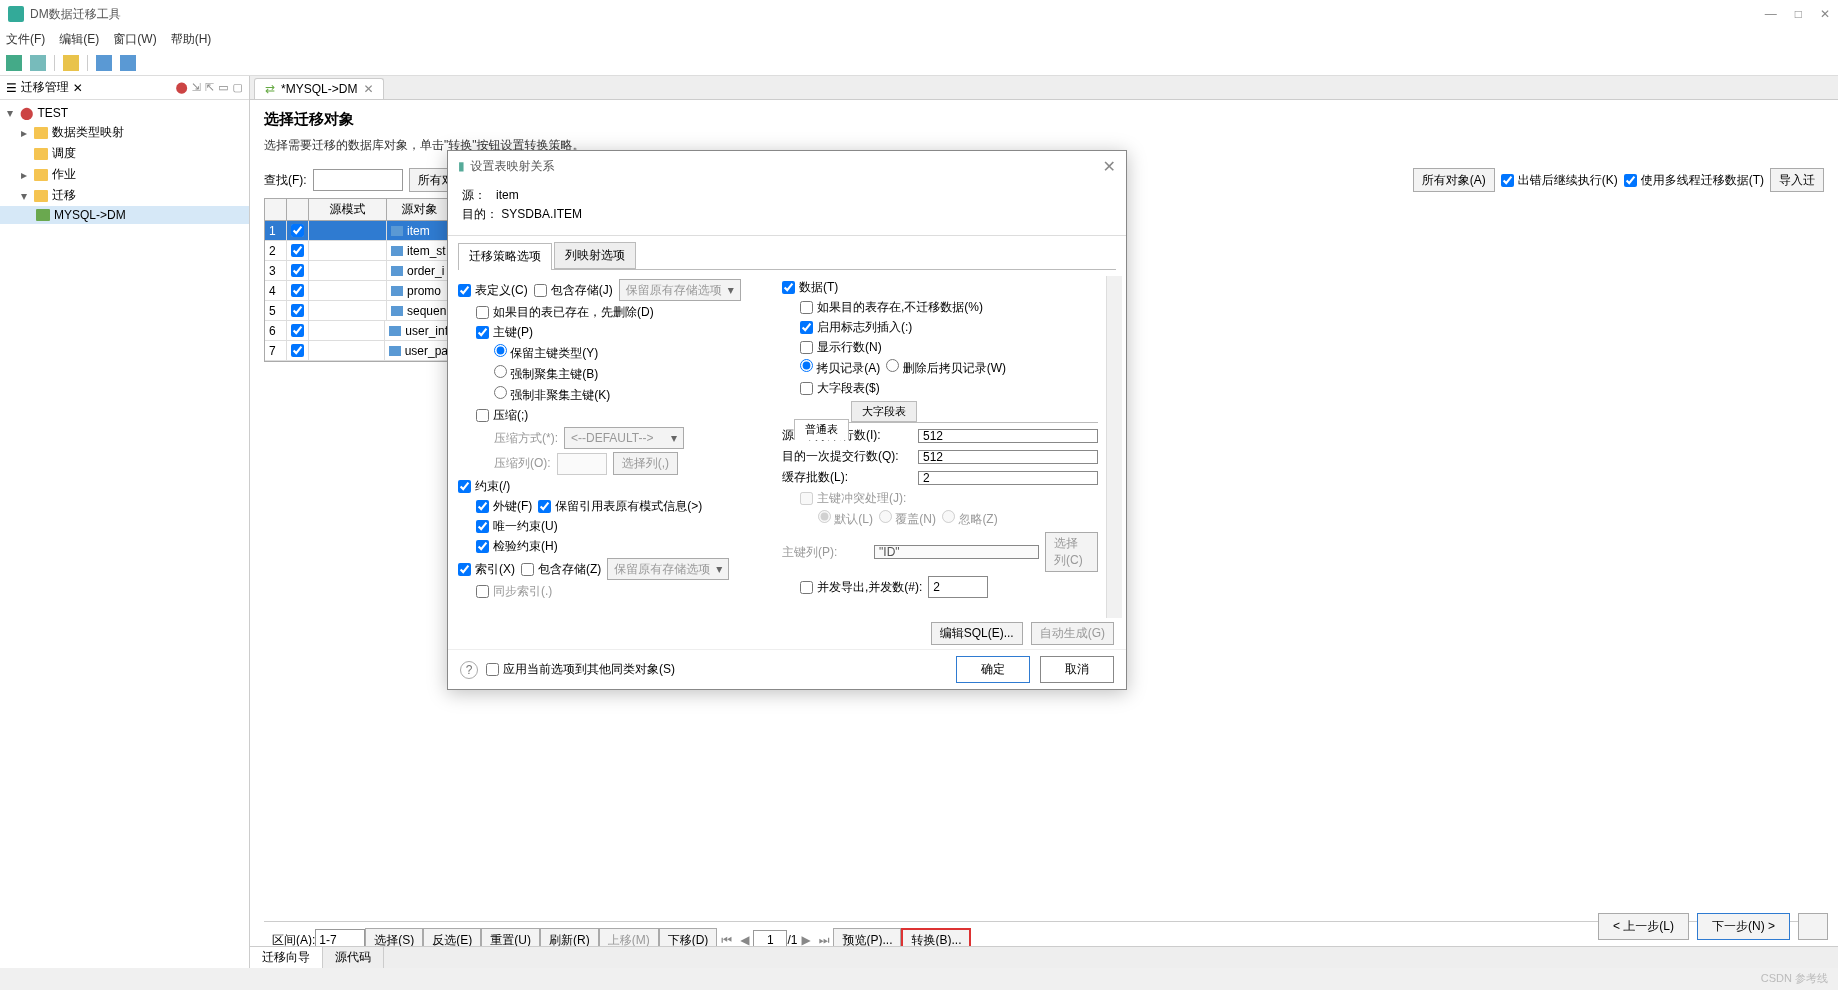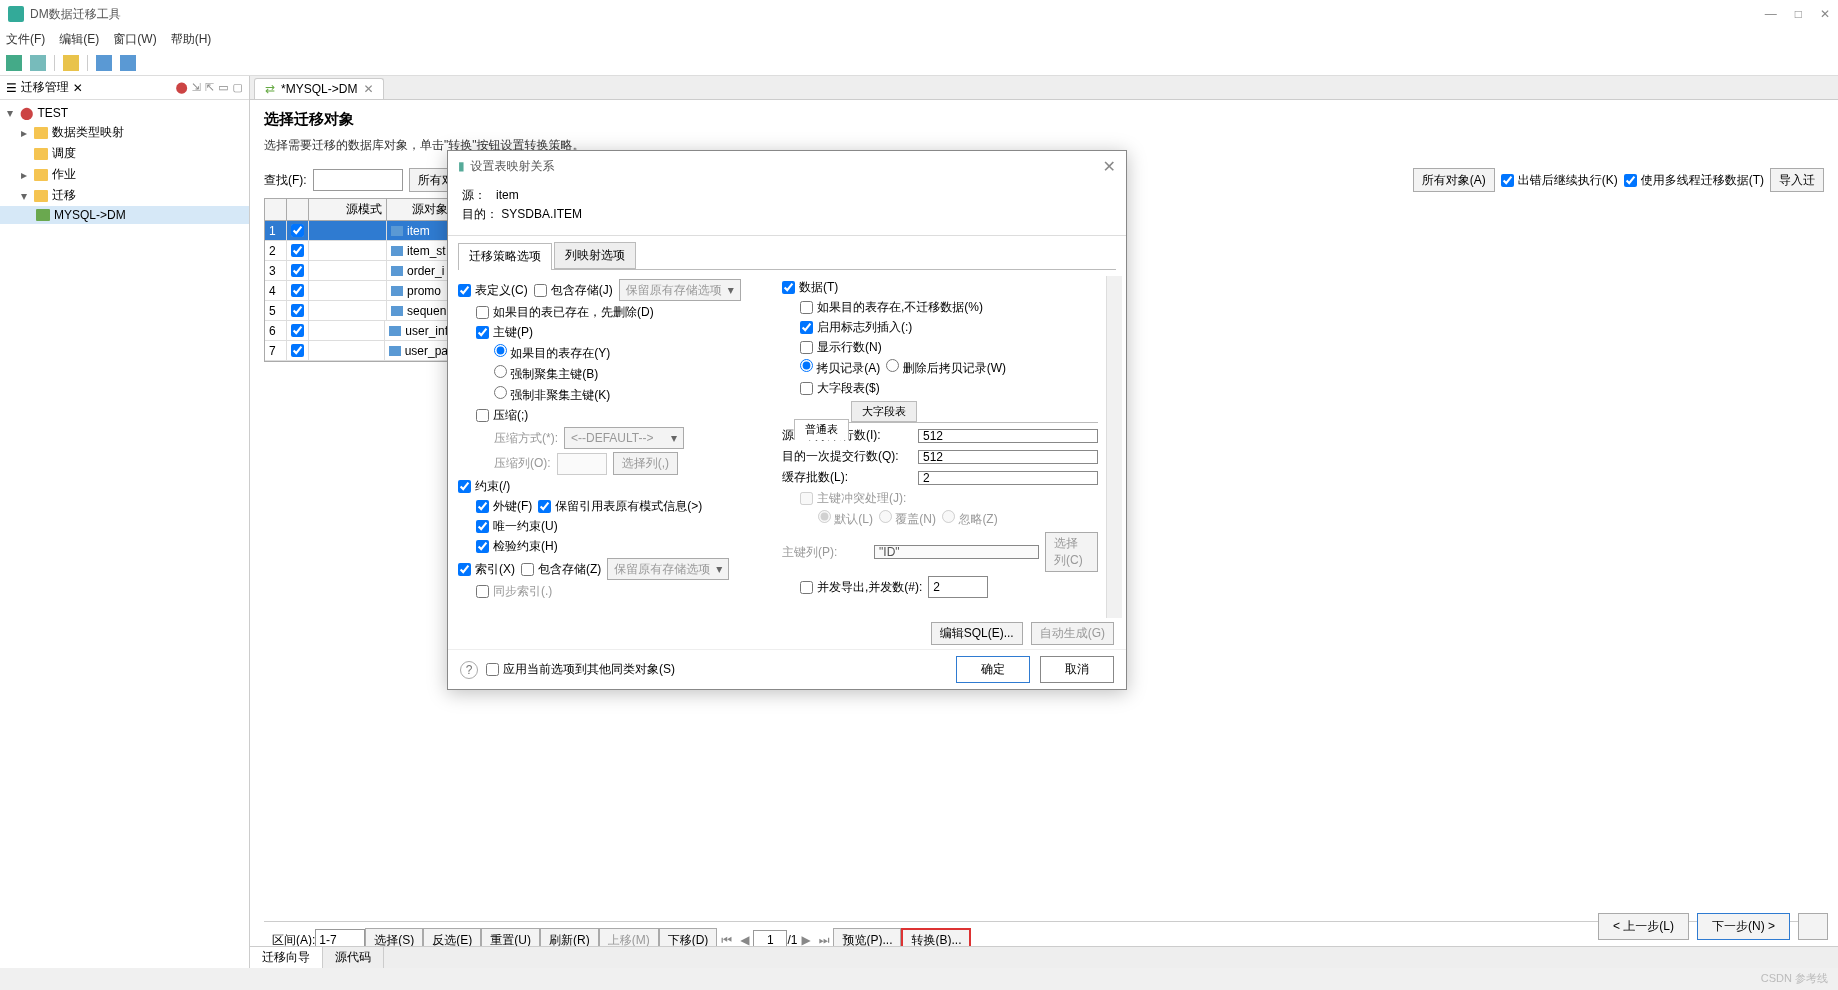--- a/index.html
+++ b/index.html
@@ -37,21 +37,21 @@
 .main-body{padding:10px 14px;flex:1;display:flex;flex-direction:column}
 .page-title{font-size:15px;font-weight:bold;margin-bottom:8px}
 .page-sub{color:#333;margin-bottom:14px}
 .find-row{display:flex;align-items:center;gap:6px;margin-bottom:6px}
 .find-row input.search{width:90px;height:22px;border:1px solid #999}
 .btn{background:#f3f3f3;border:1px solid #aaa;padding:2px 8px;height:24px;display:inline-flex;align-items:center;cursor:default}
 .chk{display:inline-flex;align-items:center;gap:4px}
 .chk input{width:13px;height:13px}
 .grid{border:1px solid #aaa;background:#fff}
 .grid-head{display:flex;background:#f4f4f4;border-bottom:1px solid #aaa}
-.grid-head div{border-right:1px solid #aaa;padding:2px 4px;text-align:right}
+.grid-head div{border-right:1px solid #aaa;padding:2px 4px;text-align:center}
 .c-num{width:22px}
 .c-chk{width:22px}
 .c-mode{width:78px}
 .c-obj{width:70px;flex:1}
 .grid-body .row{display:flex;border-bottom:1px solid #ddd}
 .grid-body .row div{border-right:1px solid #ddd;padding:2px 4px;height:19px;display:flex;align-items:center}
 .grid-body .row.sel{background:#2f7bd1;color:#fff}
 .tbl-ico{width:12px;height:10px;background:#5a99d4;margin-right:4px}
 .bottom-bar{border-top:1px solid #ccc;padding:6px 8px;display:flex;align-items:center;background:#fff}
 .bottom-bar input.range{width:50px;height:22px;border:1px solid #999;padding:0 3px}
@@ -339,21 +339,21 @@
             <span>如果目的表已存在，先删除(D)</span>
           </label>
         </div>
       <div class="opt ind1">
           <label class="chk">
             <input type="checkbox" checked="" style="">
             <span>主键(P)</span>
           </label>
         </div>
       <div class="opt ind2">
-          <label><input type="radio" name="pk" checked="" style=""> <span>如果目的表存在(Y)</span></label>
+          <label><input type="radio" name="pk" checked="" style=""> <span>保留主键类型(Y)</span></label>
         </div>
       <div class="opt ind2">
           <label><input type="radio" name="pk" style=""> <span>强制聚集主键(B)</span></label>
         </div>
       <div class="opt ind2">
           <label><input type="radio" name="pk" style=""> <span>强制非聚集主键(K)</span></label>
         </div>
       <div class="opt ind1">
           <label class="chk">
             <input type="checkbox" style="">

